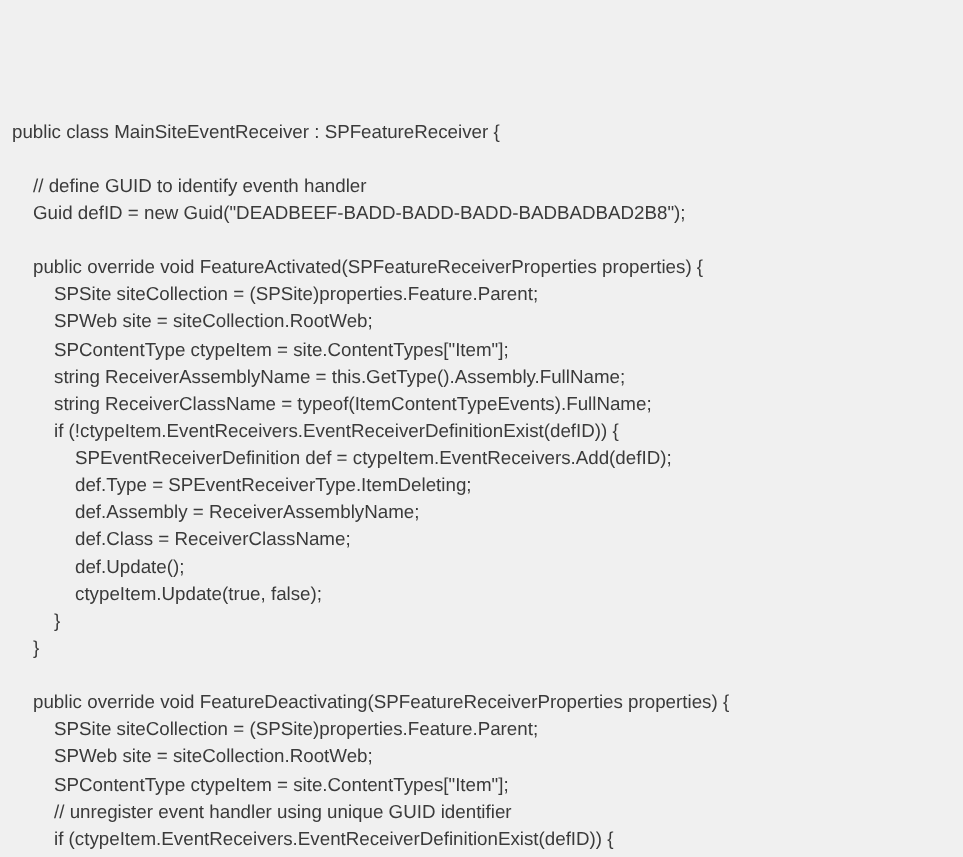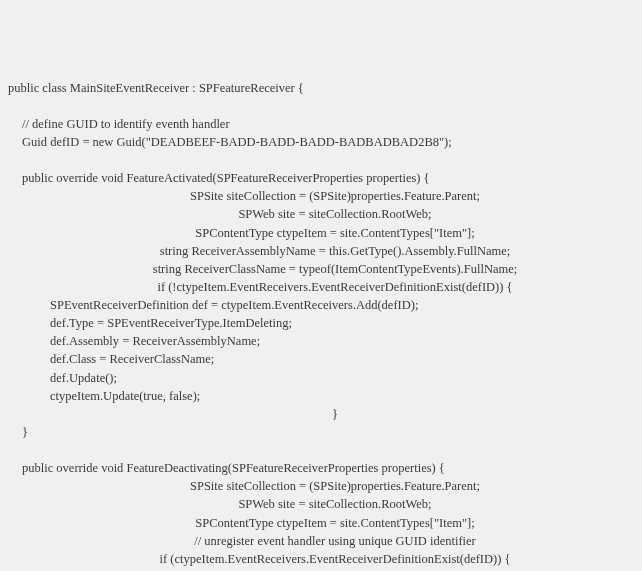--- a/index.html
+++ b/index.html
@@ -17,24 +17,23 @@
       width: 642px;
       white-space: pre;
       overflow: hidden;
     }
     .code {
       display: block;
     }
     .line {
       display: block;
       min-height: 1.45em;
-      font-family: Liberation Serif, serif;
     }
     .i1 { padding-left: 14px; }
-    .i2 { padding-left: 28px; text-align: center; }
+    .i2 { padding-left: 28px; }
     .i3 { padding-left: 42px; }
   </style>
 </head>
 <body>
 
 
 
 <div class="code" id="code-block"><span class="line">public class MainSiteEventReceiver : SPFeatureReceiver {</span><span class="line"></span><span class="line i1">// define GUID to identify eventh handler</span><span class="line i1">Guid defID = new Guid("DEADBEEF-BADD-BADD-BADD-BADBADBAD2B8");</span><span class="line"></span><span class="line i1">public override void FeatureActivated(SPFeatureReceiverProperties properties) {</span><span class="line i2">SPSite siteCollection = (SPSite)properties.Feature.Parent;</span><span class="line i2">SPWeb site = siteCollection.RootWeb;</span><span class="line i2">SPContentType ctypeItem = site.ContentTypes["Item"];</span><span class="line i2">string ReceiverAssemblyName = this.GetType().Assembly.FullName;</span><span class="line i2">string ReceiverClassName = typeof(ItemContentTypeEvents).FullName;</span><span class="line i2">if (!ctypeItem.EventReceivers.EventReceiverDefinitionExist(defID)) {</span><span class="line i3">SPEventReceiverDefinition def = ctypeItem.EventReceivers.Add(defID);</span><span class="line i3">def.Type = SPEventReceiverType.ItemDeleting;</span><span class="line i3">def.Assembly = ReceiverAssemblyName;</span><span class="line i3">def.Class = ReceiverClassName;</span><span class="line i3">def.Update();</span><span class="line i3">ctypeItem.Update(true, false);</span><span class="line i2">}</span><span class="line i1">}</span><span class="line"></span><span class="line i1">public override void FeatureDeactivating(SPFeatureReceiverProperties properties) {</span><span class="line i2">SPSite siteCollection = (SPSite)properties.Feature.Parent;</span><span class="line i2">SPWeb site = siteCollection.RootWeb;</span><span class="line i2">SPContentType ctypeItem = site.ContentTypes["Item"];</span><span class="line i2">// unregister event handler using unique GUID identifier</span><span class="line i2">if (ctypeItem.EventReceivers.EventReceiverDefinitionExist(defID)) {</span><span class="line i3">ctypeItem.EventReceivers[defID].Delete();</span></div>
 
 

